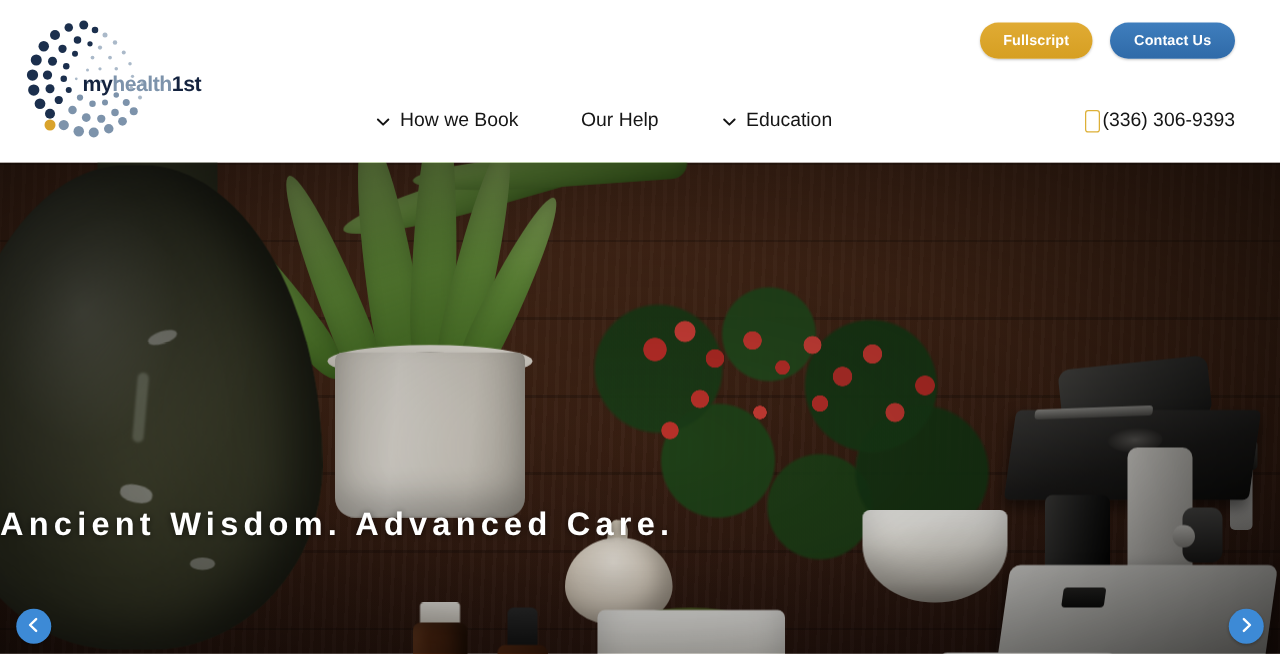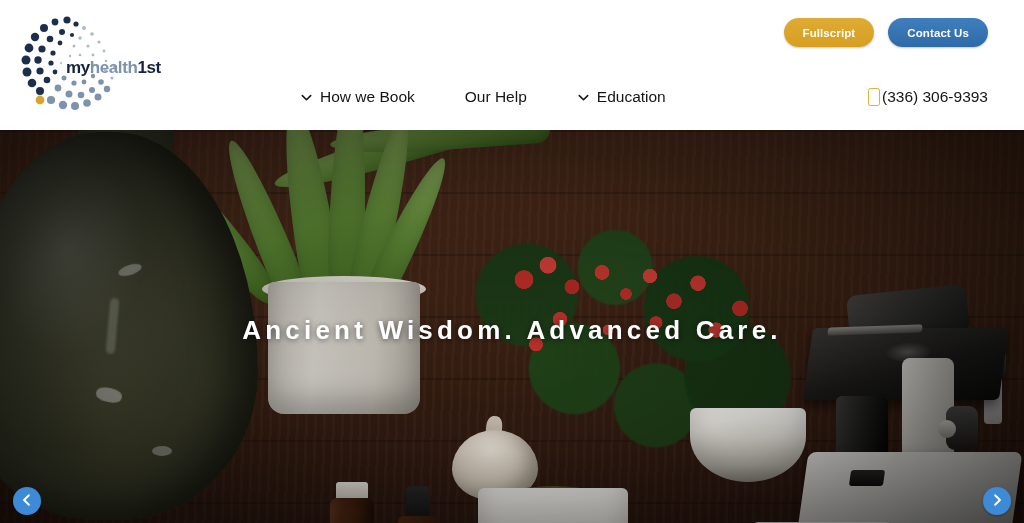--- a/index.html
+++ b/index.html
@@ -84,21 +84,21 @@
     background: #2a1a10;
   }
   .hero-photo { position: absolute; inset: 0; }
   .hero-scrim {
     position: absolute; inset: 0;
     background: radial-gradient(ellipse at 50% 58%, rgba(0,0,0,0.05) 0%, rgba(0,0,0,0.30) 70%, rgba(0,0,0,0.45) 100%);
   }
 
   .hero-content {
     position: absolute; left: 0; top: 0; width: 1024px; height: 393px;
-    display: flex; flex-direction: column; align-items: center;
+    display: flex; flex-direction: row; align-items: center;
     justify-content: flex-start;
     padding-top: 185px;
   }
   .hero-title {
     font-size: 26px; font-weight: 600; color: #ffffff;
     letter-spacing: 4.2px;
     text-shadow: 0 1px 6px rgba(0,0,0,0.55);
     white-space: nowrap;
   }
   .hero-cta {

